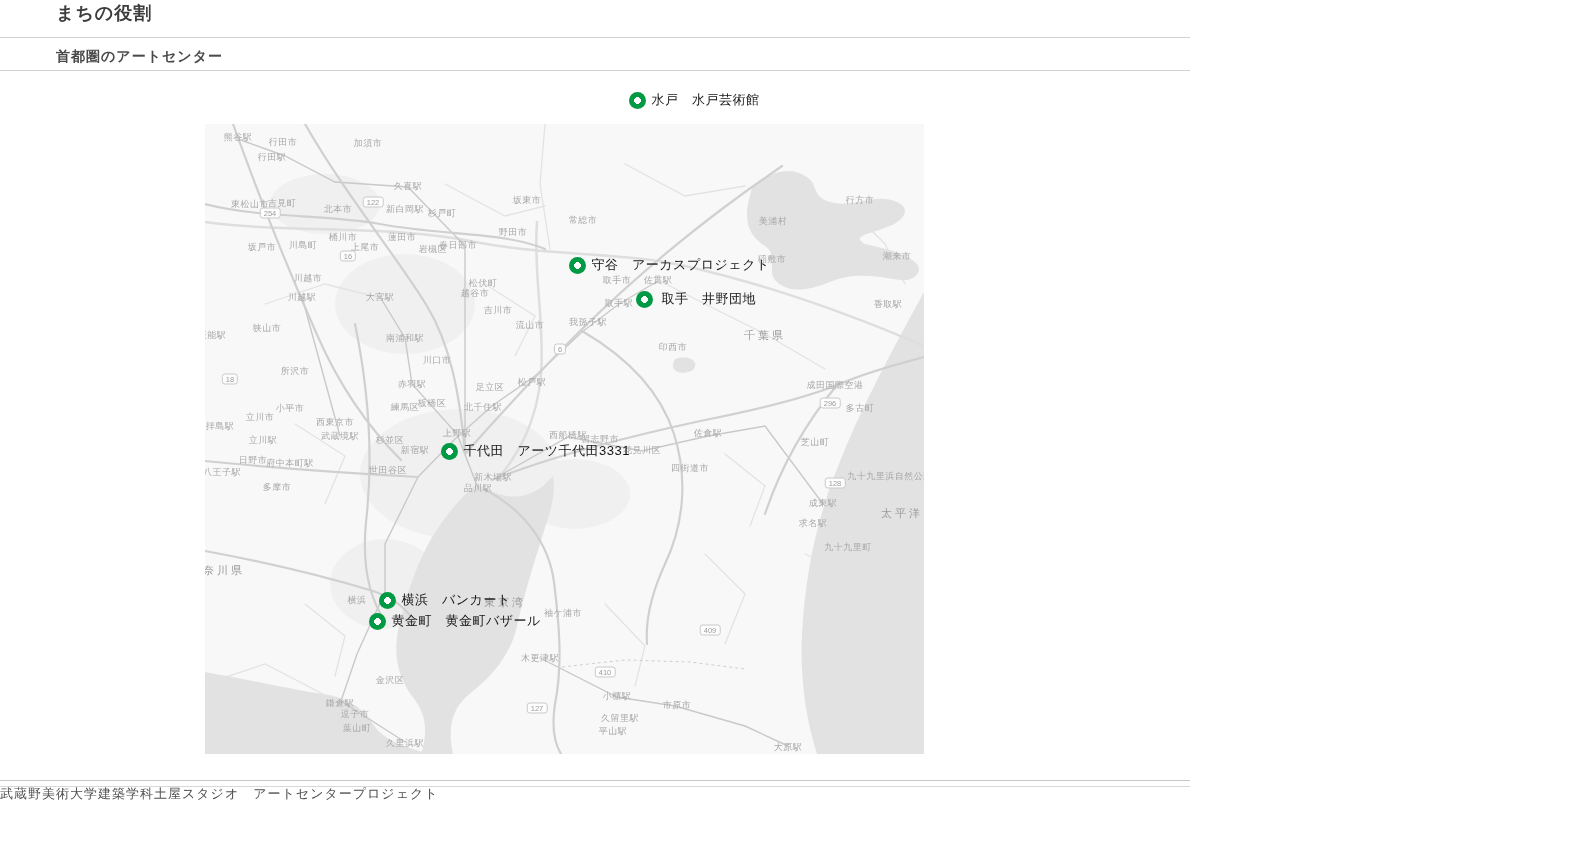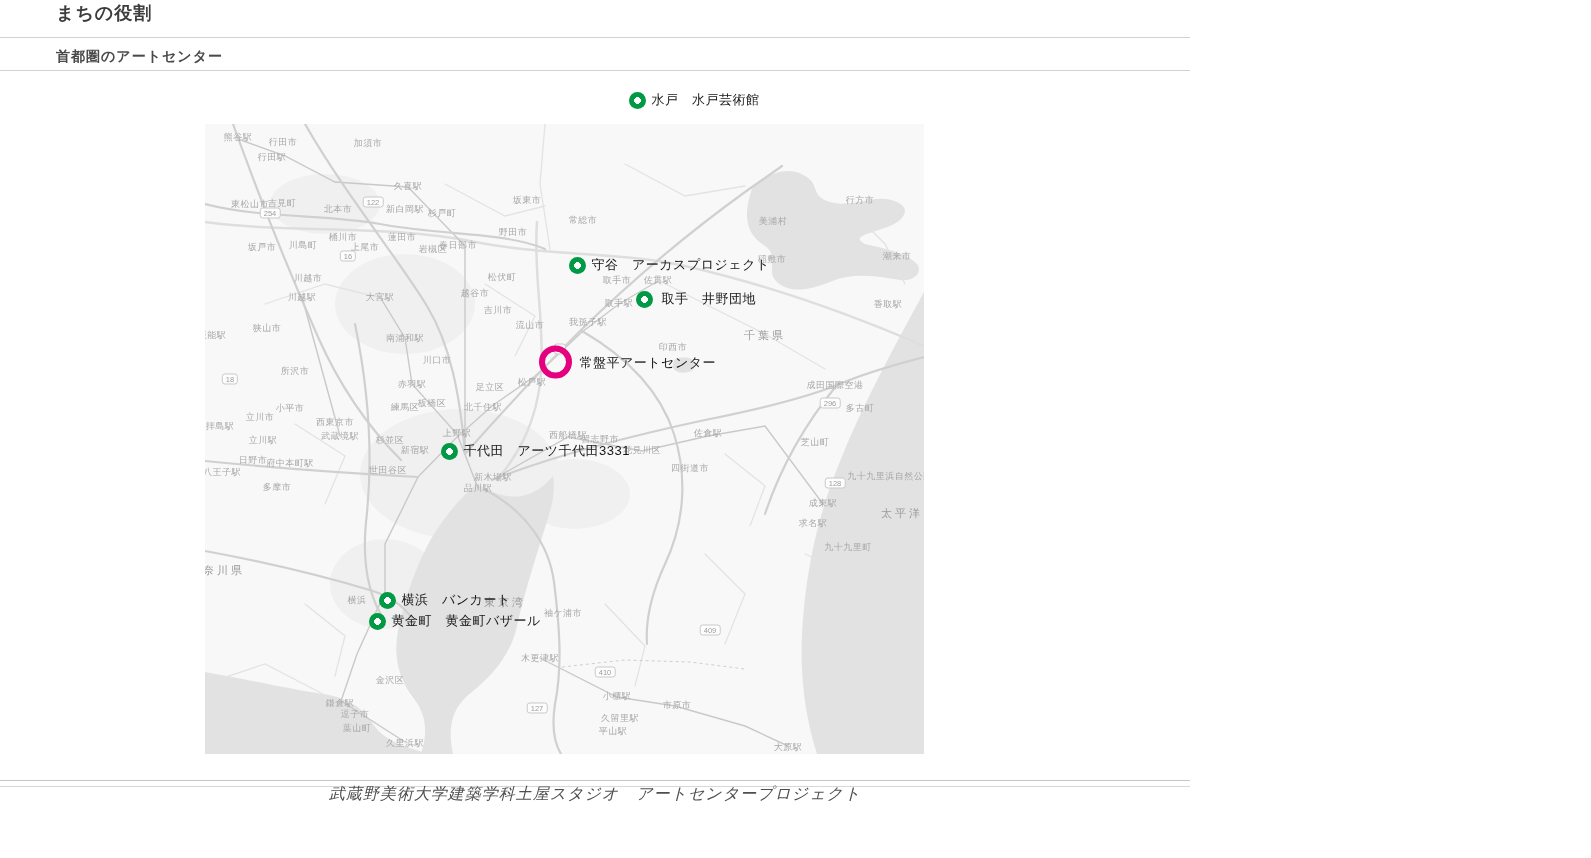--- a/index.html
+++ b/index.html
@@ -52,22 +52,22 @@
     flex:none;width:21px;height:21px;border-radius:50%;
     border:6px solid var(--pink);background:transparent;
   }
   .marker-label{font-size:13px;color:#171717;letter-spacing:0.5px;}
   
   .footer-rules{
     position:absolute;left:0;top:780px;width:1190px;height:5px;
     border-top:1px solid #c6c6c6;border-bottom:1px solid #d8d8d8;
   }
   .page-footer{
-    position:absolute;left:0;top:786px;width:1190px;text-align:center;
-    font-size:16px;color:#4f4f4f;line-height:16px;letter-spacing:1px;white-space:nowrap;font-style:italic;
+    position:absolute;left:0;top:786px;width:1190px;text-align:left;
+    font-size:13px;color:#4f4f4f;line-height:16px;letter-spacing:1px;white-space:nowrap;
   }
 </style>
 </head>
 <body>
 
 <div class="page-title">まちの役割</div>
 <div class="rule rule-1"></div>
 <div class="page-subtitle">首都圏のアートセンター</div>
 <div class="rule rule-2"></div>
 
@@ -166,21 +166,21 @@
       <span class="mlabel" style="left: 97px; top: 173px;">川越駅</span>
       <span class="mlabel" style="left: 175px; top: 173px;">大宮駅</span>
       <span class="mlabel" style="left: 62px; top: 204px;">狭山市</span>
       <span class="mlabel" style="left: 7px; top: 211px;">飯能駅</span>
       <span class="mlabel" style="left: 90px; top: 247px;">所沢市</span>
       <span class="mlabel" style="left: 237px; top: 89px;">杉戸町</span>
       <span class="mlabel" style="left: 253px; top: 121px;">春日部市</span>
       <span class="mlabel" style="left: 322px; top: 76px;">坂東市</span>
       <span class="mlabel" style="left: 378px; top: 96px;">常総市</span>
       <span class="mlabel" style="left: 308px; top: 108px;">野田市</span>
-      <span class="mlabel" style="left: 278px; top: 153px; margin-left: 19px;">松伏町</span>
+      <span class="mlabel" style="left: 278px; top: 159px;">松伏町</span>
       <span class="mlabel" style="left: 270px; top: 169px;">越谷市</span>
       <span class="mlabel" style="left: 293px; top: 186px;">吉川市</span>
       <span class="mlabel" style="left: 325px; top: 201px;">流山市</span>
       <span class="mlabel" style="left: 383px; top: 198px;">我孫子駅</span>
       <span class="mlabel" style="left: 414px; top: 179px;">取手駅</span>
       <span class="mlabel" style="left: 412px; top: 156px;">取手市</span>
       <span class="mlabel" style="left: 453px; top: 156px;">佐貫駅</span>
       <span class="mlabel" style="left: 655px; top: 76px;">行方市</span>
       <span class="mlabel" style="left: 568px; top: 97px;">美浦村</span>
       <span class="mlabel" style="left: 567px; top: 135px;">稲敷市</span>
@@ -260,24 +260,20 @@
       <span class="marker-label">水戸　水戸芸術館</span>
     </div>
     <div class="marker dot" style="left: 568.5px; top: 265px;">
       <span class="dot-glyph"></span>
       <span class="marker-label">守谷　アーカスプロジェクト</span>
     </div>
     <div class="marker dot" style="left: 635.5px; top: 299px; gap: 9px;">
       <span class="dot-glyph"></span>
       <span class="marker-label">取手　井野団地</span>
     </div>
-    <div class="marker ring" style="left: 538.5px; top: 362px;">
-      <span class="ring-glyph"></span>
-      <span class="marker-label">常盤平アートセンター</span>
-    </div>
     <div class="marker dot" style="left: 440.5px; top: 451px;">
       <span class="dot-glyph"></span>
       <span class="marker-label">千代田　アーツ千代田3331</span>
     </div>
     <div class="marker dot" style="left: 378.5px; top: 600px;">
       <span class="dot-glyph"></span>
       <span class="marker-label">横浜　バンカート</span>
     </div>
     <div class="marker dot" style="left: 368.5px; top: 621px;">
       <span class="dot-glyph"></span>

